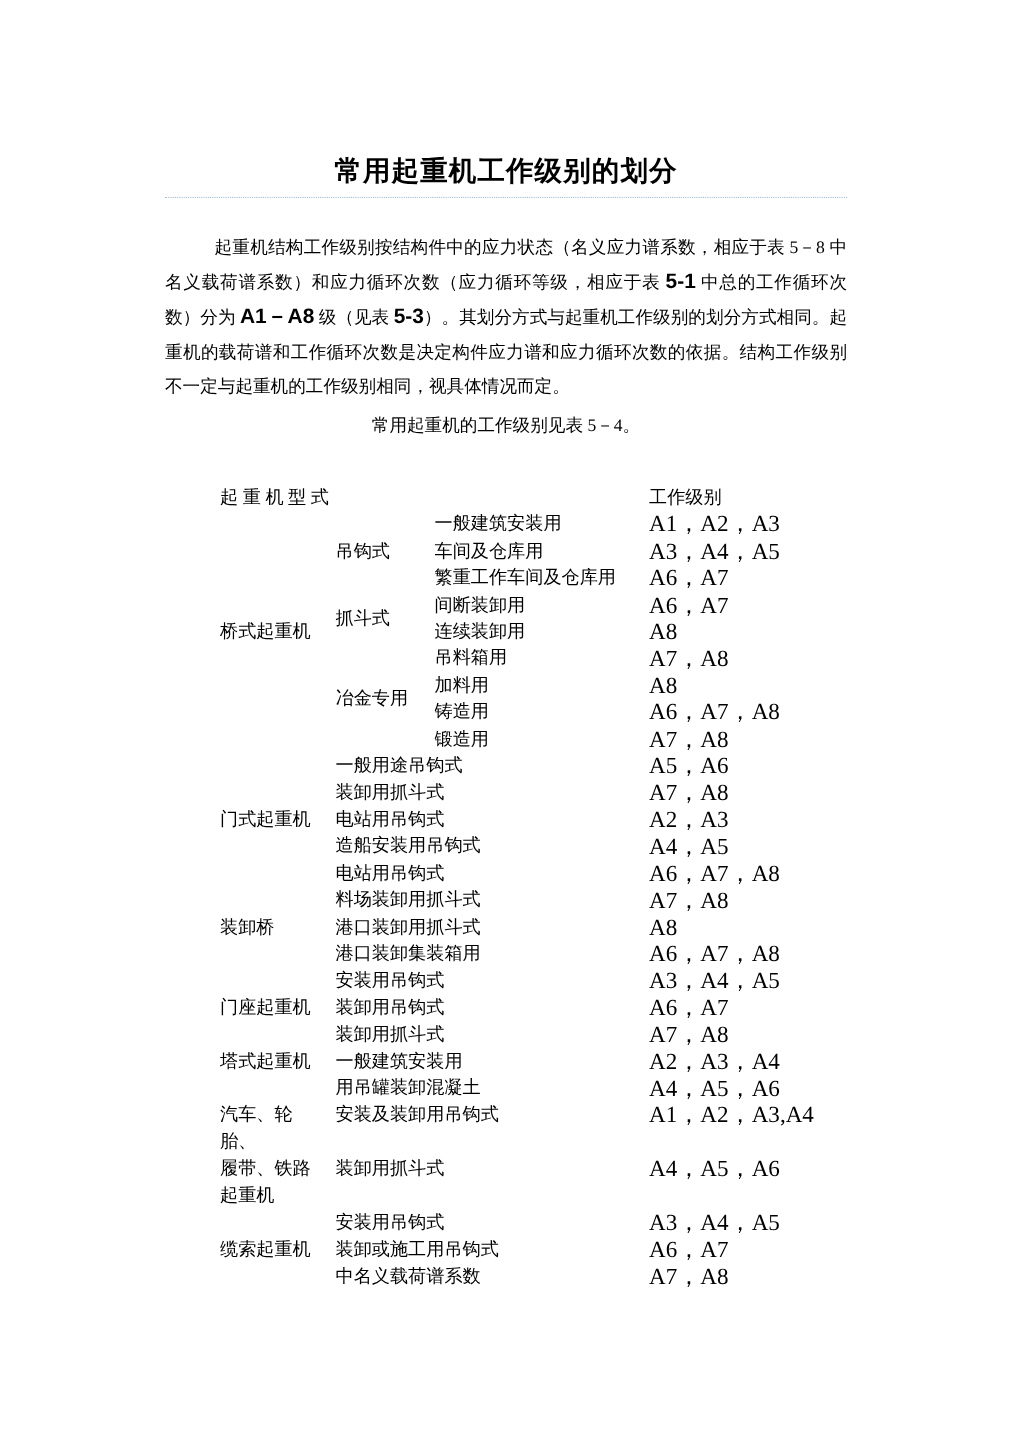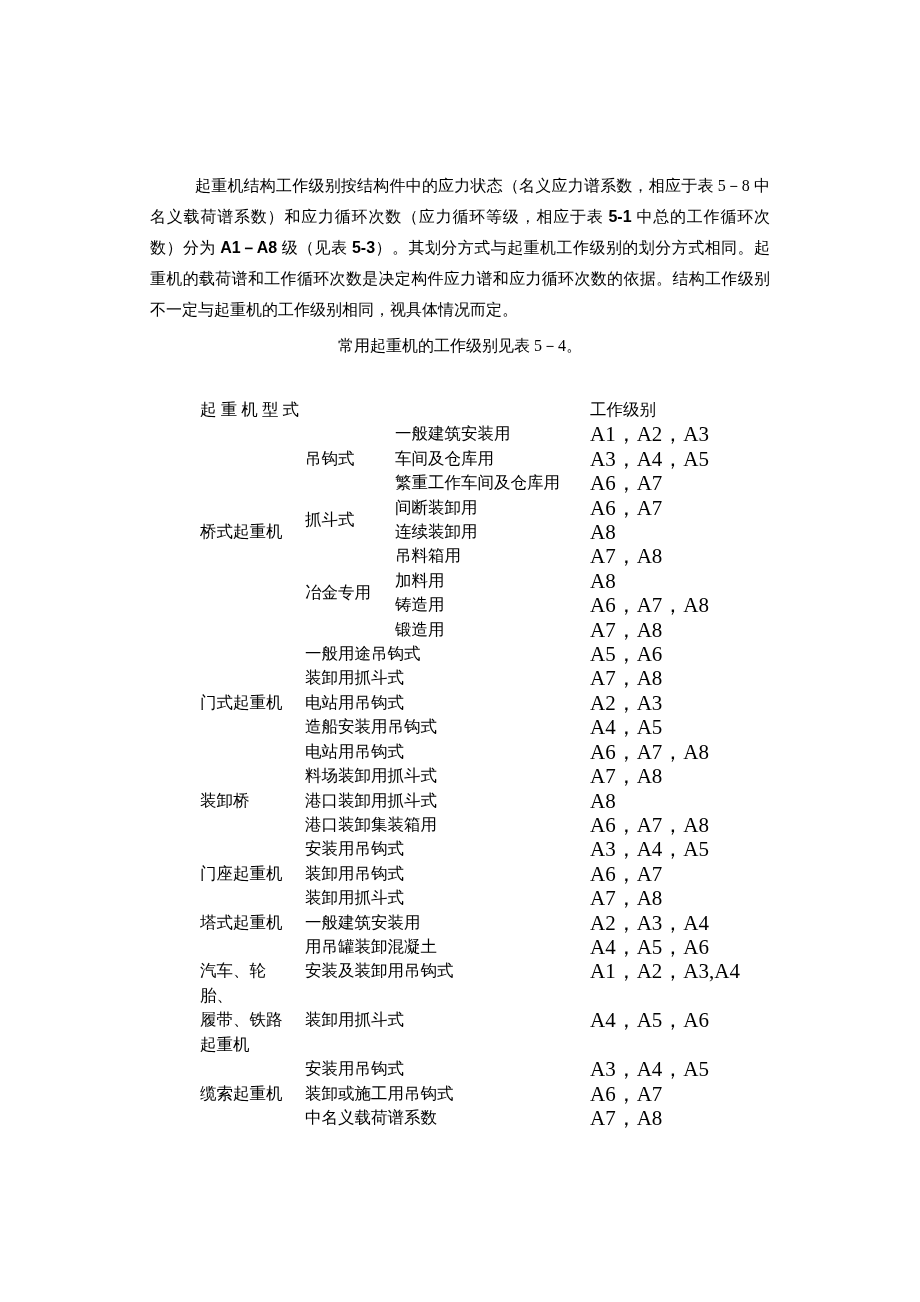--- a/index.html
+++ b/index.html
@@ -31,21 +31,21 @@
   .intro {
     margin: 30px 0 0 0;
     font-size: 16px;
     line-height: 31px;
     text-align: justify;
     text-indent: 45px;
   }
   .seg-bold {
     font-family: "Liberation Sans", "DejaVu Sans", sans-serif;
     font-weight: bold;
-    font-size: 16px;
+    font-size: 19px;
   }
   .table-caption {
     margin: 8px 0 0 0;
     font-size: 16px;
     line-height: 25px;
     text-align: center;
   }
   table.crane-table {
     border-collapse: collapse;
     table-layout: fixed;
@@ -66,20 +66,21 @@
   }
   tr.tall { height: 49px; }
   .va-top { vertical-align: top !important; margin-left: 32px; }
   .hdr { letter-spacing: 0; margin-top: 10px; }
 </style>
 </head>
 <body>
 
 <div class="page">
 
+  <h1 class="doc-title">常用起重机工作级别的划分</h1>
 
   <p class="intro"><span>起重机结构工作级别按结构件中的应力状态（名义应力谱系数，相应于表 5－8 中名义载荷谱系数）和应力循环次数（应力循环等级，相应于表 </span><span class="seg-bold">5-1</span><span> 中总的工作循环次数）分为 </span><span class="seg-bold">A1－A8</span><span> 级（见表 </span><span class="seg-bold">5-3</span><span>）。其划分方式与起重机工作级别的划分方式相同。起重机的载荷谱和工作循环次数是决定构件应力谱和应力循环次数的依据。结构工作级别不一定与起重机的工作级别相同，视具体情况而定。</span></p>
 
   <p class="table-caption">常用起重机的工作级别见表 5－4。</p>
 
   <table class="crane-table">
     <colgroup>
       <col style="width:105px">
       <col style="width:90px">
       <col style="width:195px">

